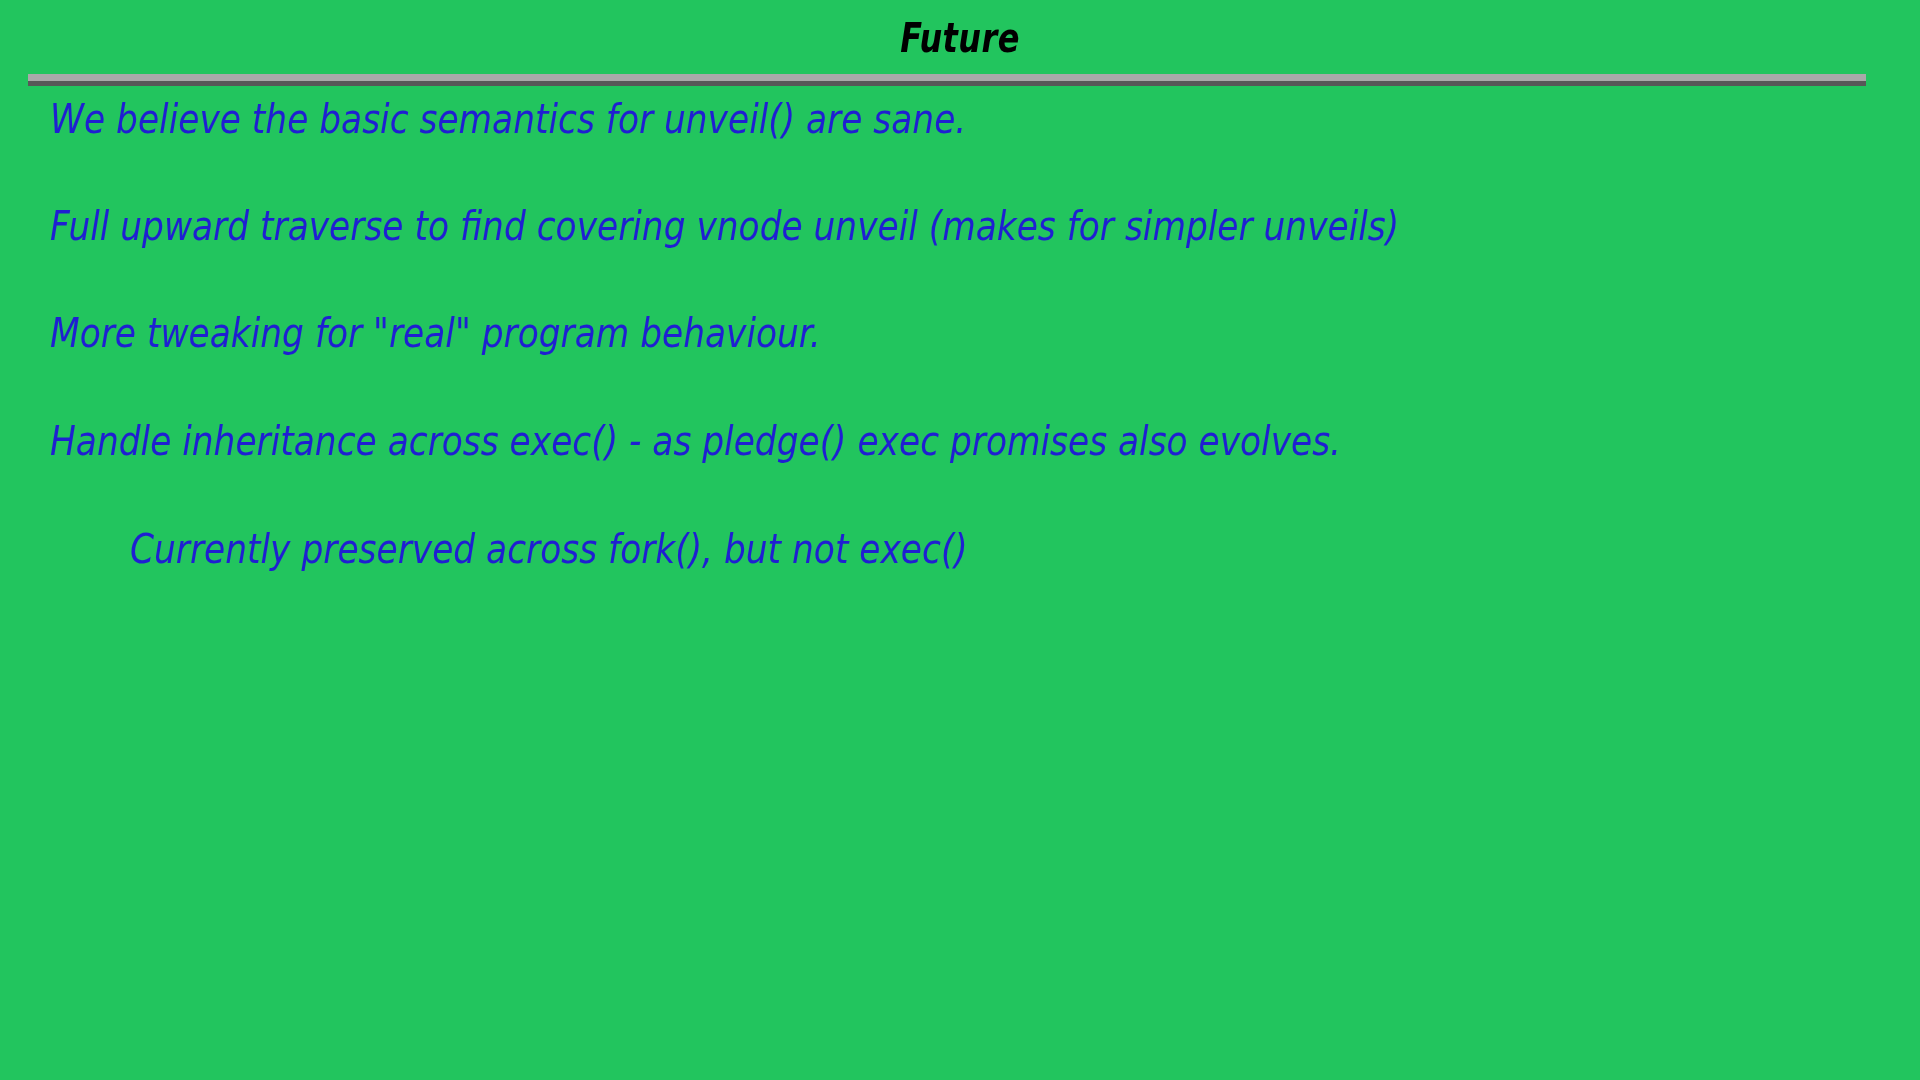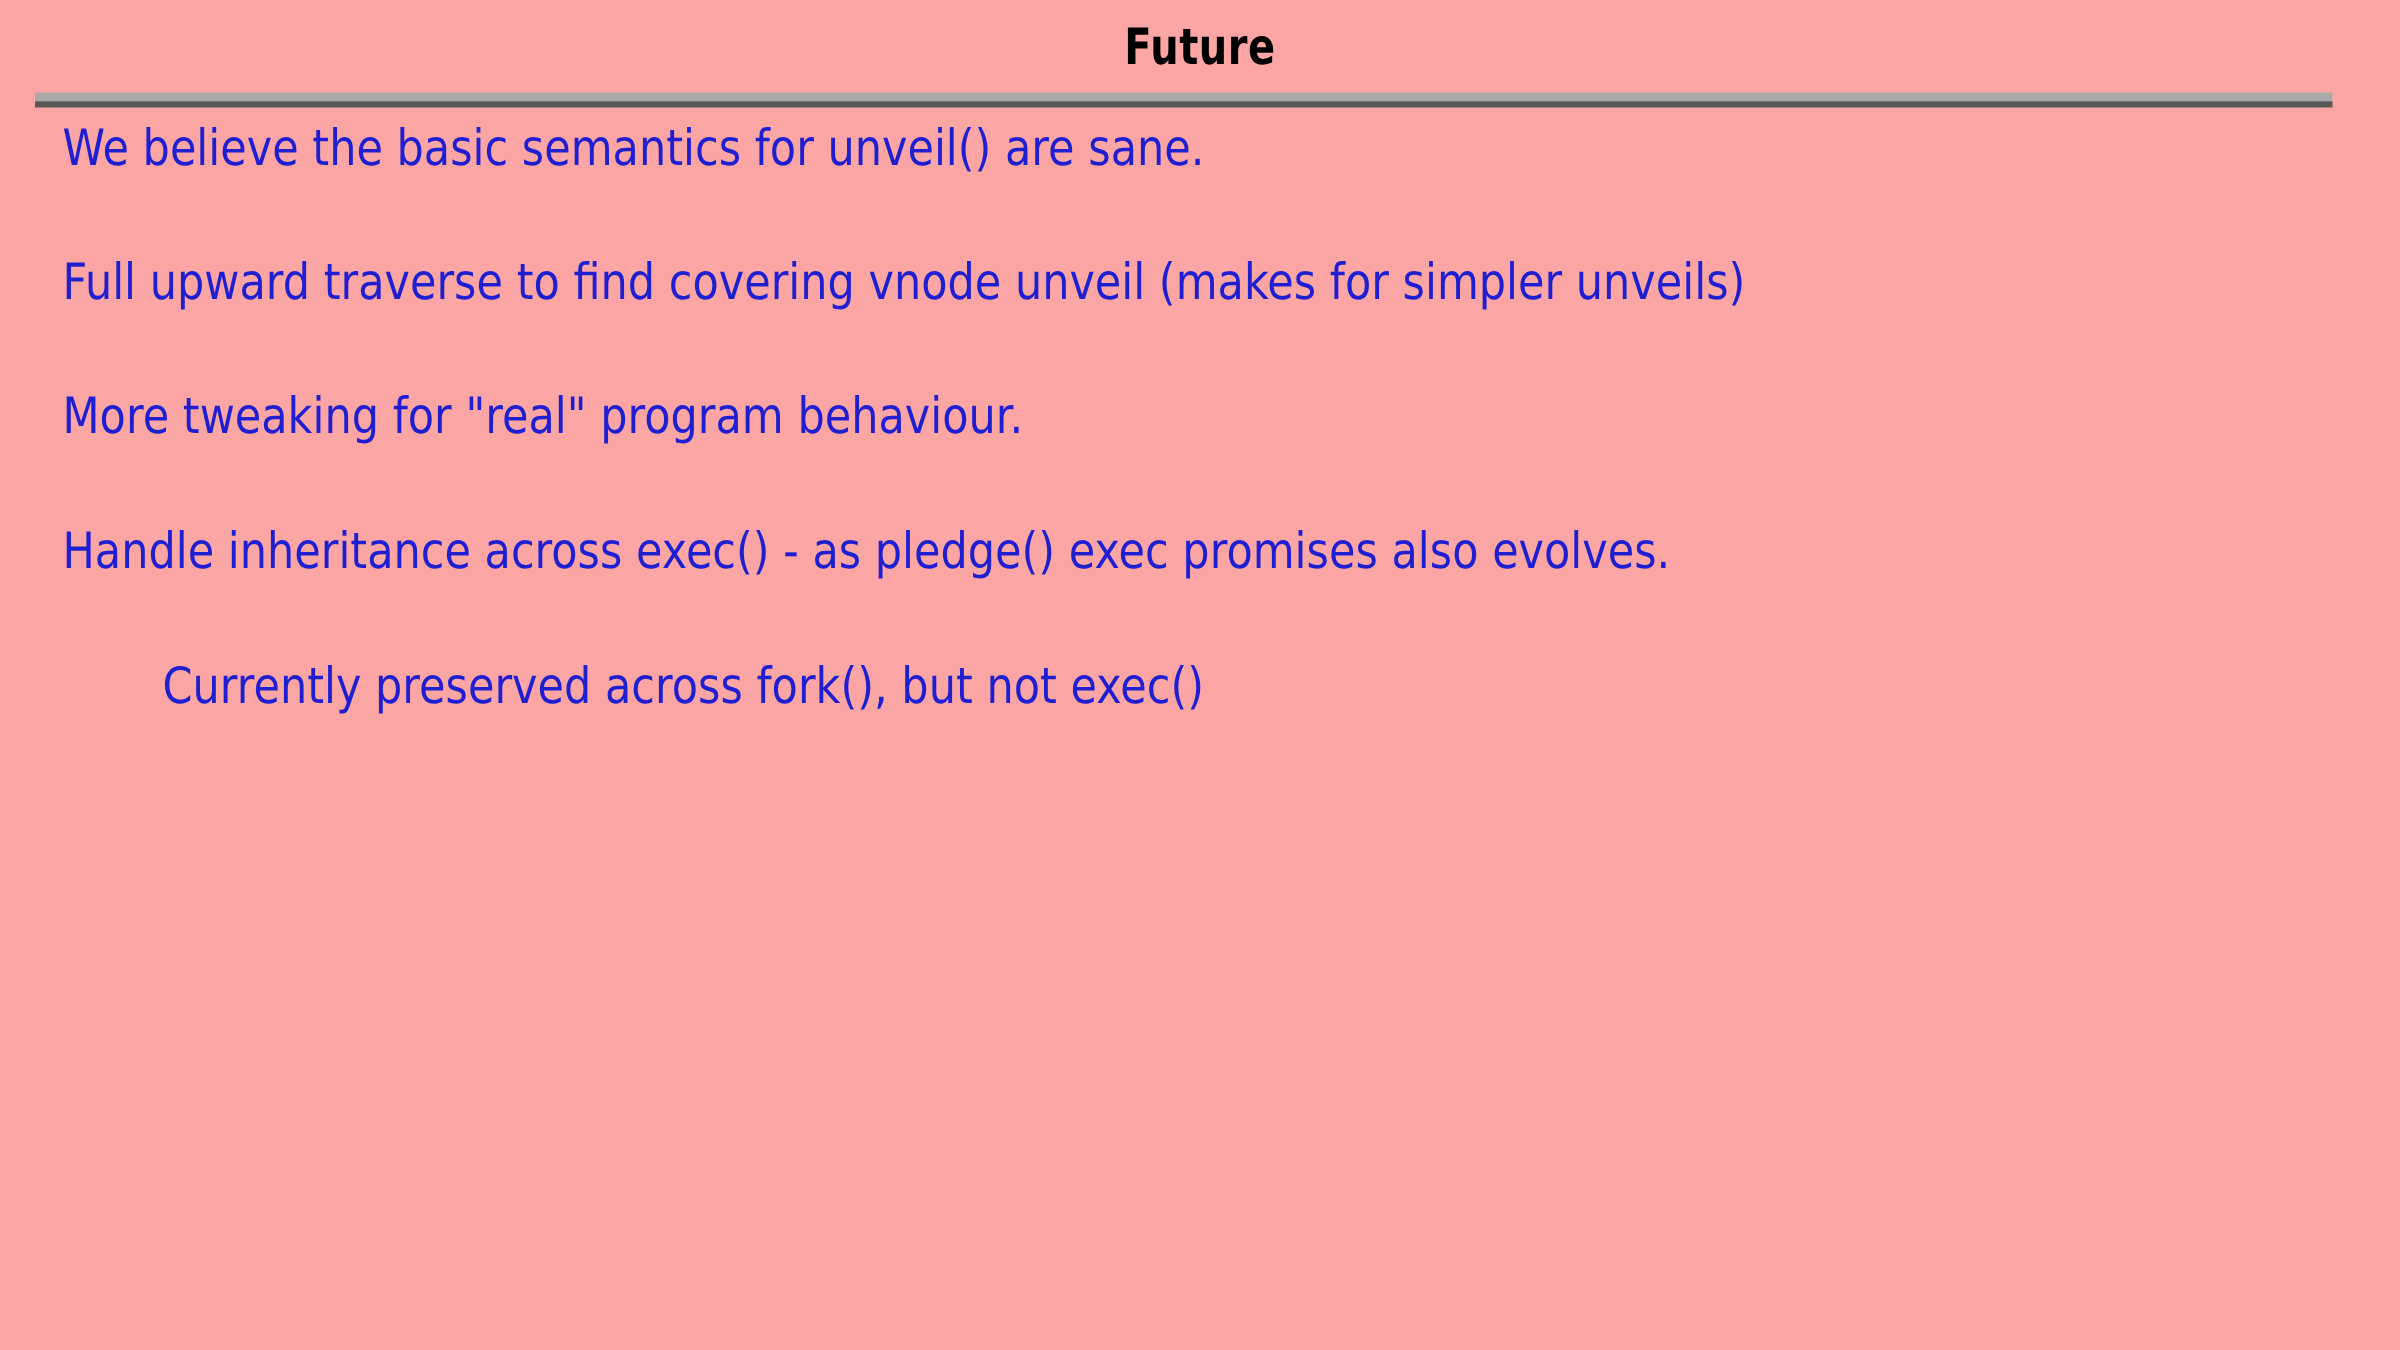--- a/index.html
+++ b/index.html
@@ -12,21 +12,22 @@
     height: 1080px;
     background: #ffffff;
     font-family: "DejaVu Sans", sans-serif;
     overflow: hidden;
   }
 
   .slide {
     position: relative;
     width: 1920px;
     height: 1080px;
-    background: #fca5a5;
+    background: #22c55e;
+    font-style: italic;
   }
 
   
   .slide-title {
     position: absolute;
     left: 0;
     top: 14px;
     width: 1920px;
     text-align: center;
     font-family: "DejaVu Sans", sans-serif;

